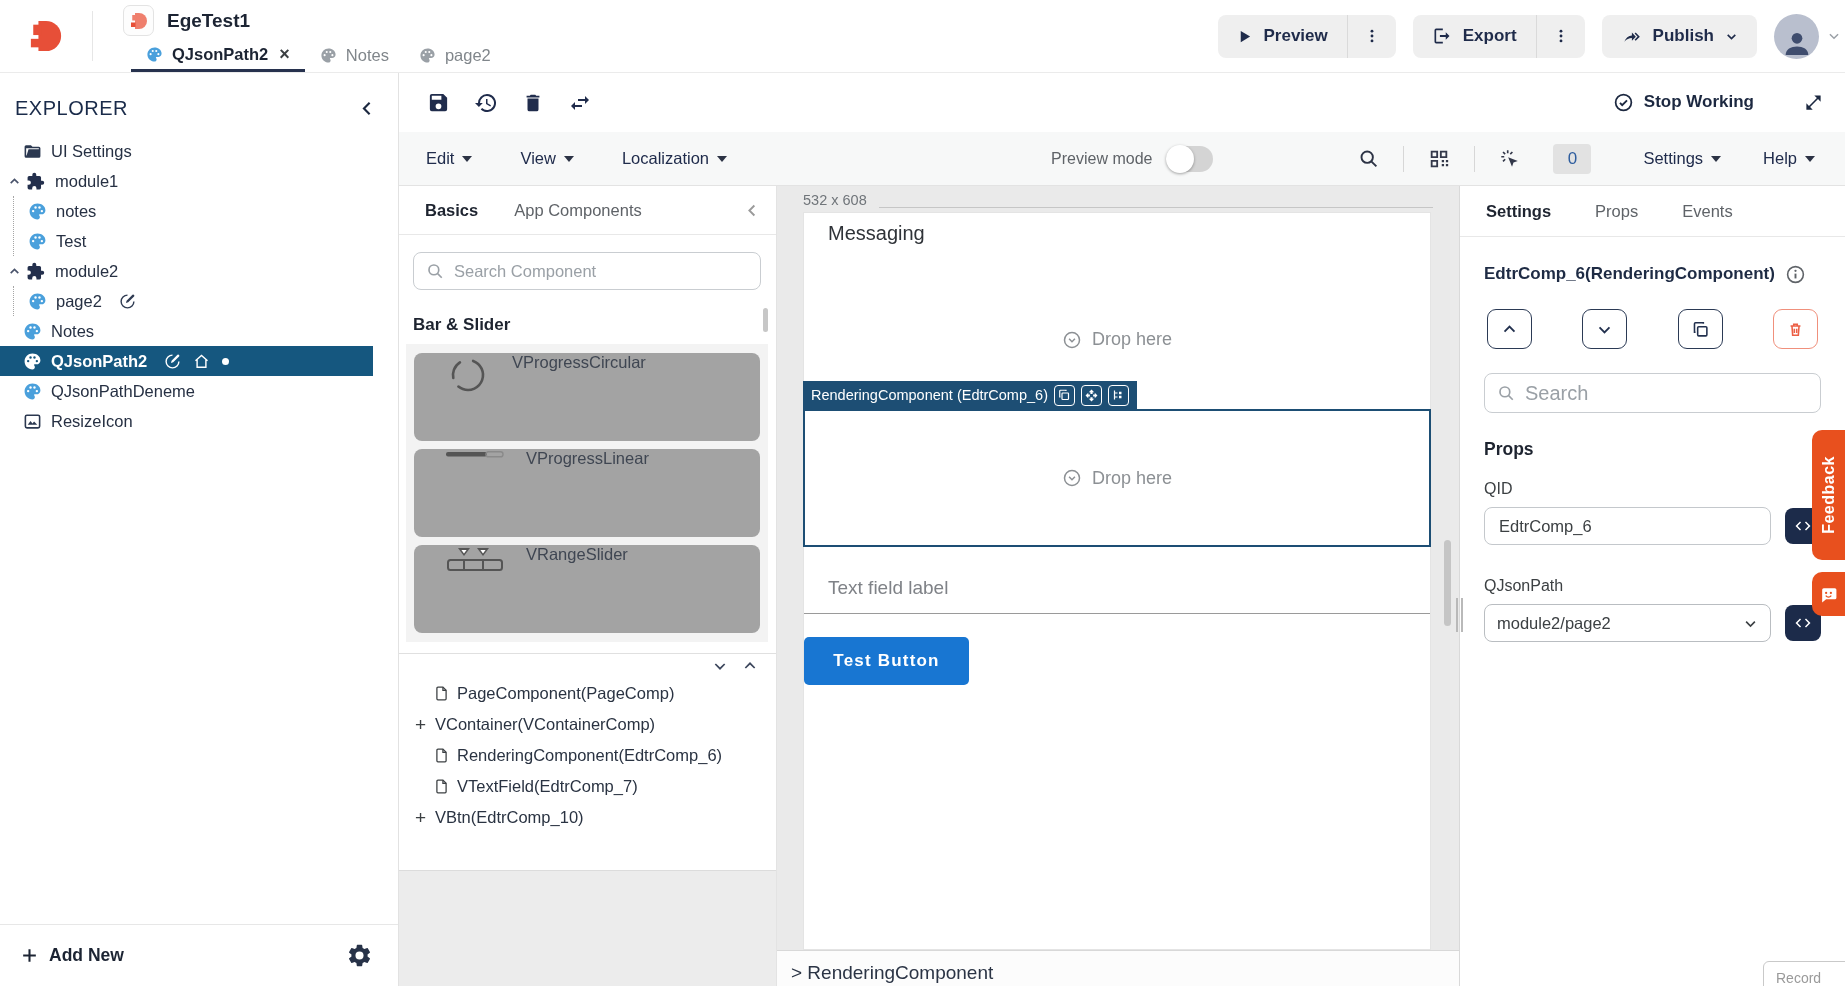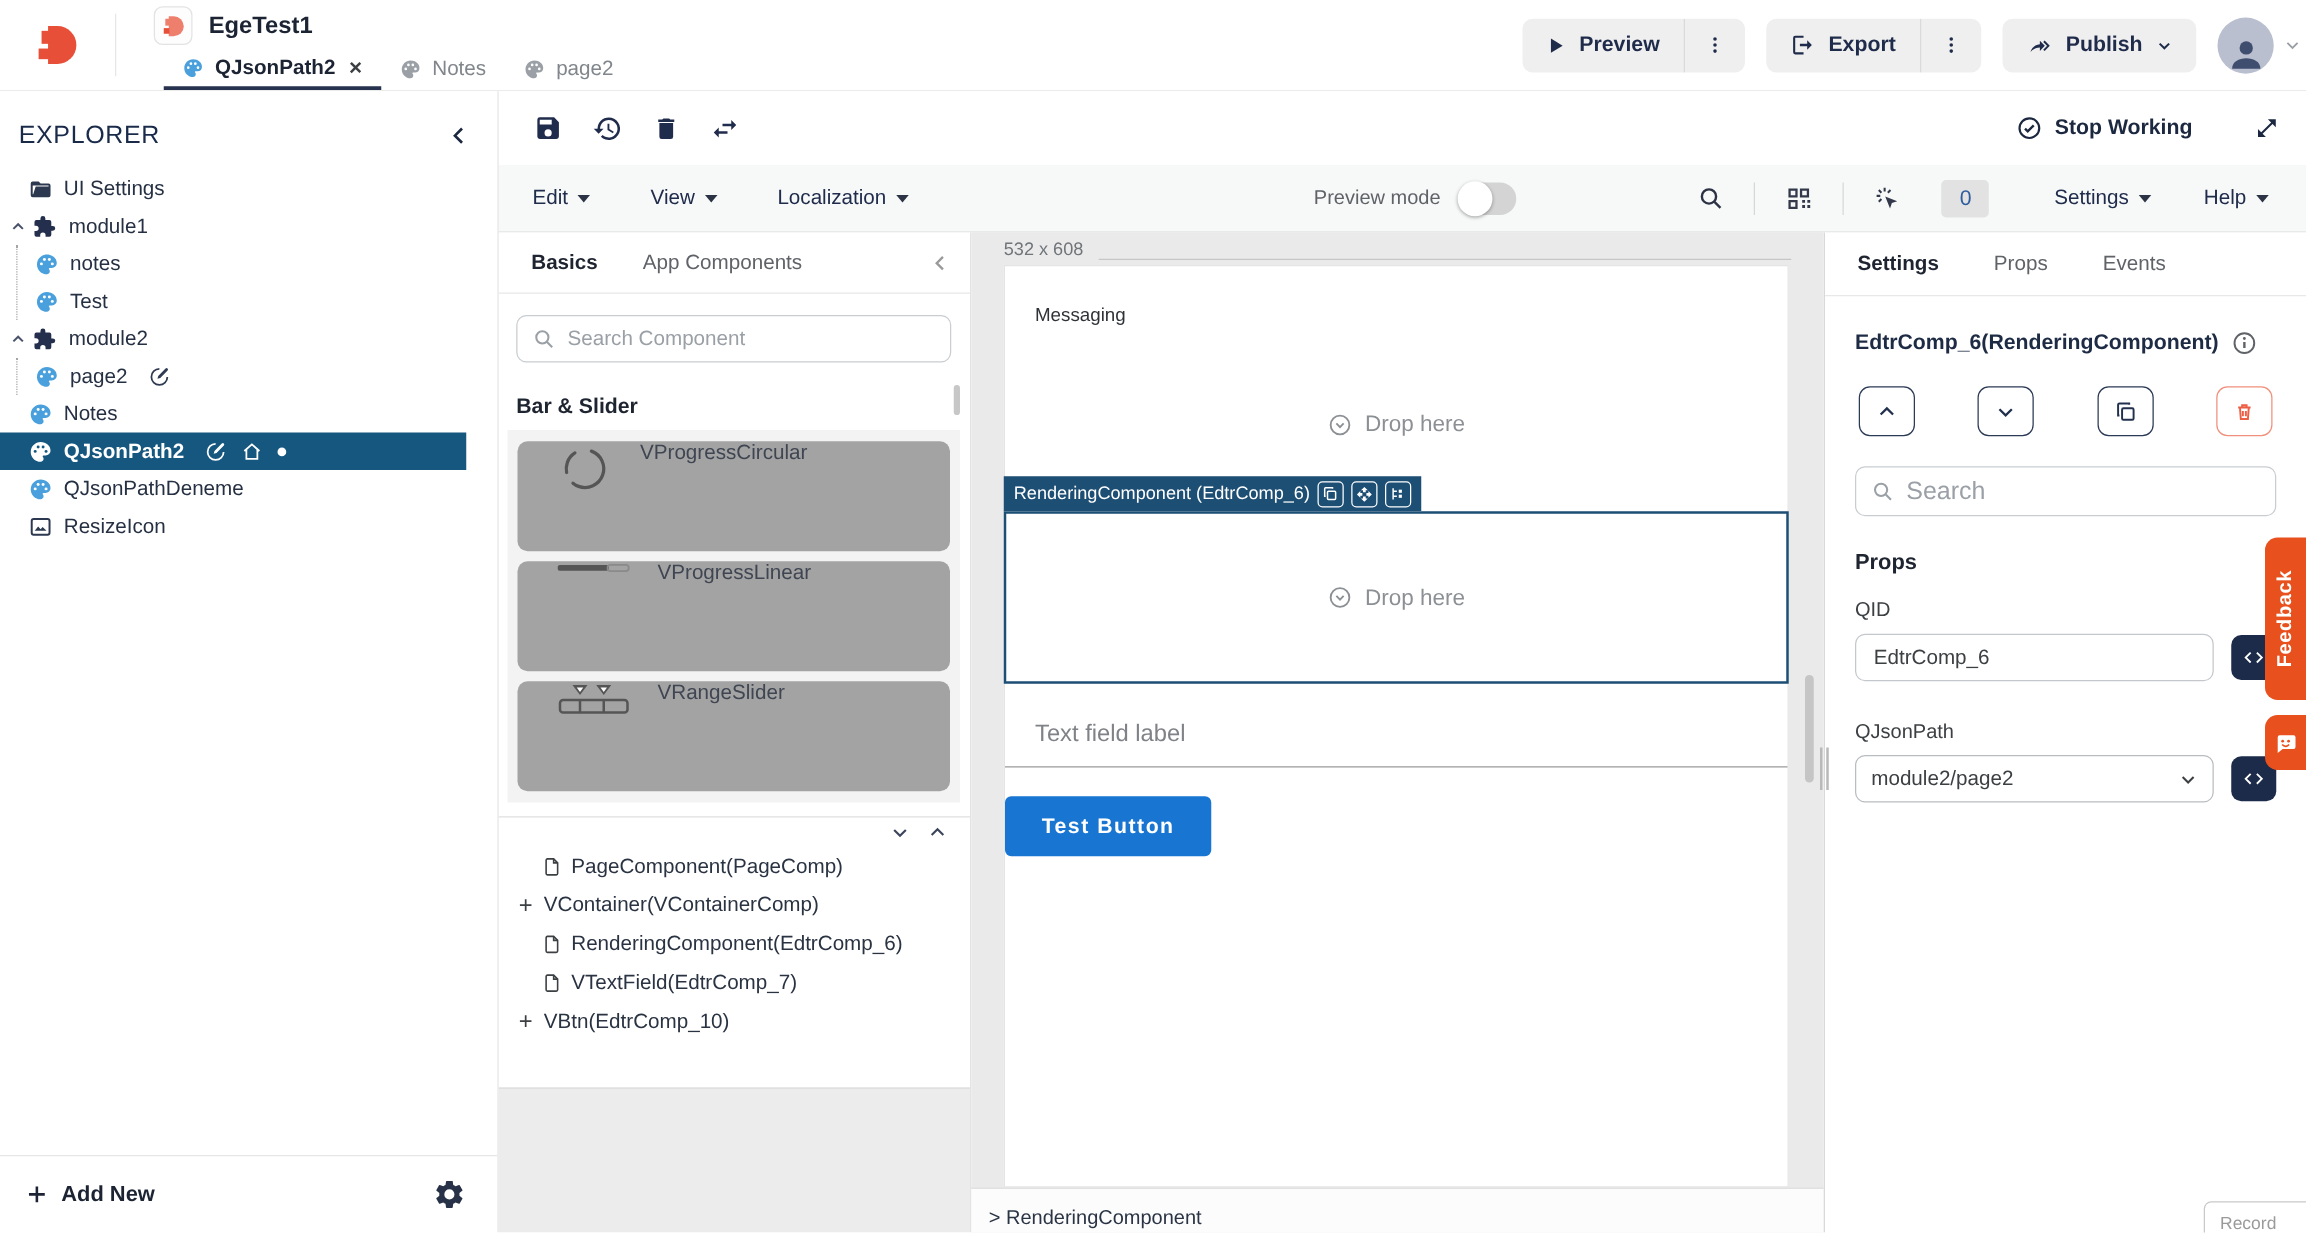--- a/index.html
+++ b/index.html
@@ -92,35 +92,35 @@
   .ptrow.expandable { padding-left:14px; }
   .ptrow .plus { font-size:19px; color:#3c4043; width:15px; text-align:center; }
   .pal-bottom { margin-top:auto; background:#ececec; height:116px; border-top:1px solid #dcdcdc; }
 
   
   .canvas-col { flex:1; background:#eaeaea; position:relative; min-width:0; }
   .size-row { position:absolute; top:2px; left:26px; right:26px; height:20px; display:flex; align-items:flex-end; gap:12px;
               color:#70757a; font-size:14.5px; }
   .size-line { flex:1; height:1px; background:#c6c6c6; margin-top:1px; }
   .art-canvas { position:absolute; top:26px; left:26px; width:628px; bottom:36px; background:#fff; border:1px solid #e4e4e4; }
-  .messaging { position:absolute; left:24px; top:31px; font-size:15px; color:#2f3338; }
+  .messaging { position:absolute; left:24px; top:9px; font-size:20px; color:#2f3338; }
   .drop-row { display:flex; align-items:center; justify-content:center; gap:10px; color:#8c9094; font-size:18px; }
   .drop-row1 { position:absolute; left:0; right:0; top:116px; }
   .comp-label { position:absolute; left:-1px; top:168px; height:28px; background:#1d4e74; display:flex; align-items:center;
                 gap:6px; padding:0 8px; color:#fff; font-size:14.5px; }
   .mini-btn { width:21px; height:21px; border:1.4px solid #fff; border-radius:4px; display:flex; align-items:center; justify-content:center; }
   .comp-zone { position:absolute; left:-1px; right:-1px; top:196px; height:138px; border:2px solid #1d4e74; background:#fff;
                display:flex; align-items:center; justify-content:center; gap:10px; color:#8c9094; font-size:18px; }
   .tf-label { position:absolute; left:24px; top:364px; font-size:19px; color:#7f8287; }
   .tf-line { position:absolute; left:0; right:0; top:400px; border-top:1px solid #9a9a9a; }
   .test-btn { position:absolute; left:0; top:424px; width:165px; height:48px; background:#1876d2; border-radius:5px;
               color:#fff; font-weight:700; font-size:17px; letter-spacing:1.2px; display:flex; align-items:center; justify-content:center; }
   .canvas-scrollbar { position:absolute; right:8px; top:354px; width:7px; height:86px; background:#c5c5c5; border-radius:4px; }
   .canvas-breadcrumb { position:absolute; bottom:0; left:0; right:0; height:36px; background:#fcfcfc; border-top:1px solid #d8d8d8;
-                       display:flex; align-items:flex-end; padding:0 0 2px 14px; color:#2b3445; font-size:16px;margin-top:10px; }
+                       display:flex; align-items:flex-end; padding:0 0 2px 14px; color:#2b3445; font-size:19px;margin-top:10px; }
 
   
   .inspector { width:386px; background:#fff; border-left:1px solid #d9d9d9; position:relative; }
   .insp-tabs { height:51px; border-bottom:1px solid #e8e8e8; display:flex; align-items:center; padding-left:26px; gap:44px; font-size:16.5px; }
   .insp-tab { color:#5f6368; }
   .insp-tab.active { color:#1e2430; font-weight:700; }
   .insp-body { padding:0 24px; }
   .insp-title-row { margin-top:27px; display:flex; align-items:flex-start; gap:10px; }
   .insp-title { font-size:17px; font-weight:700; color:#1e2b44; }
   .insp-btns { margin-top:24px; display:flex; justify-content:space-between; padding:0 3px; }

